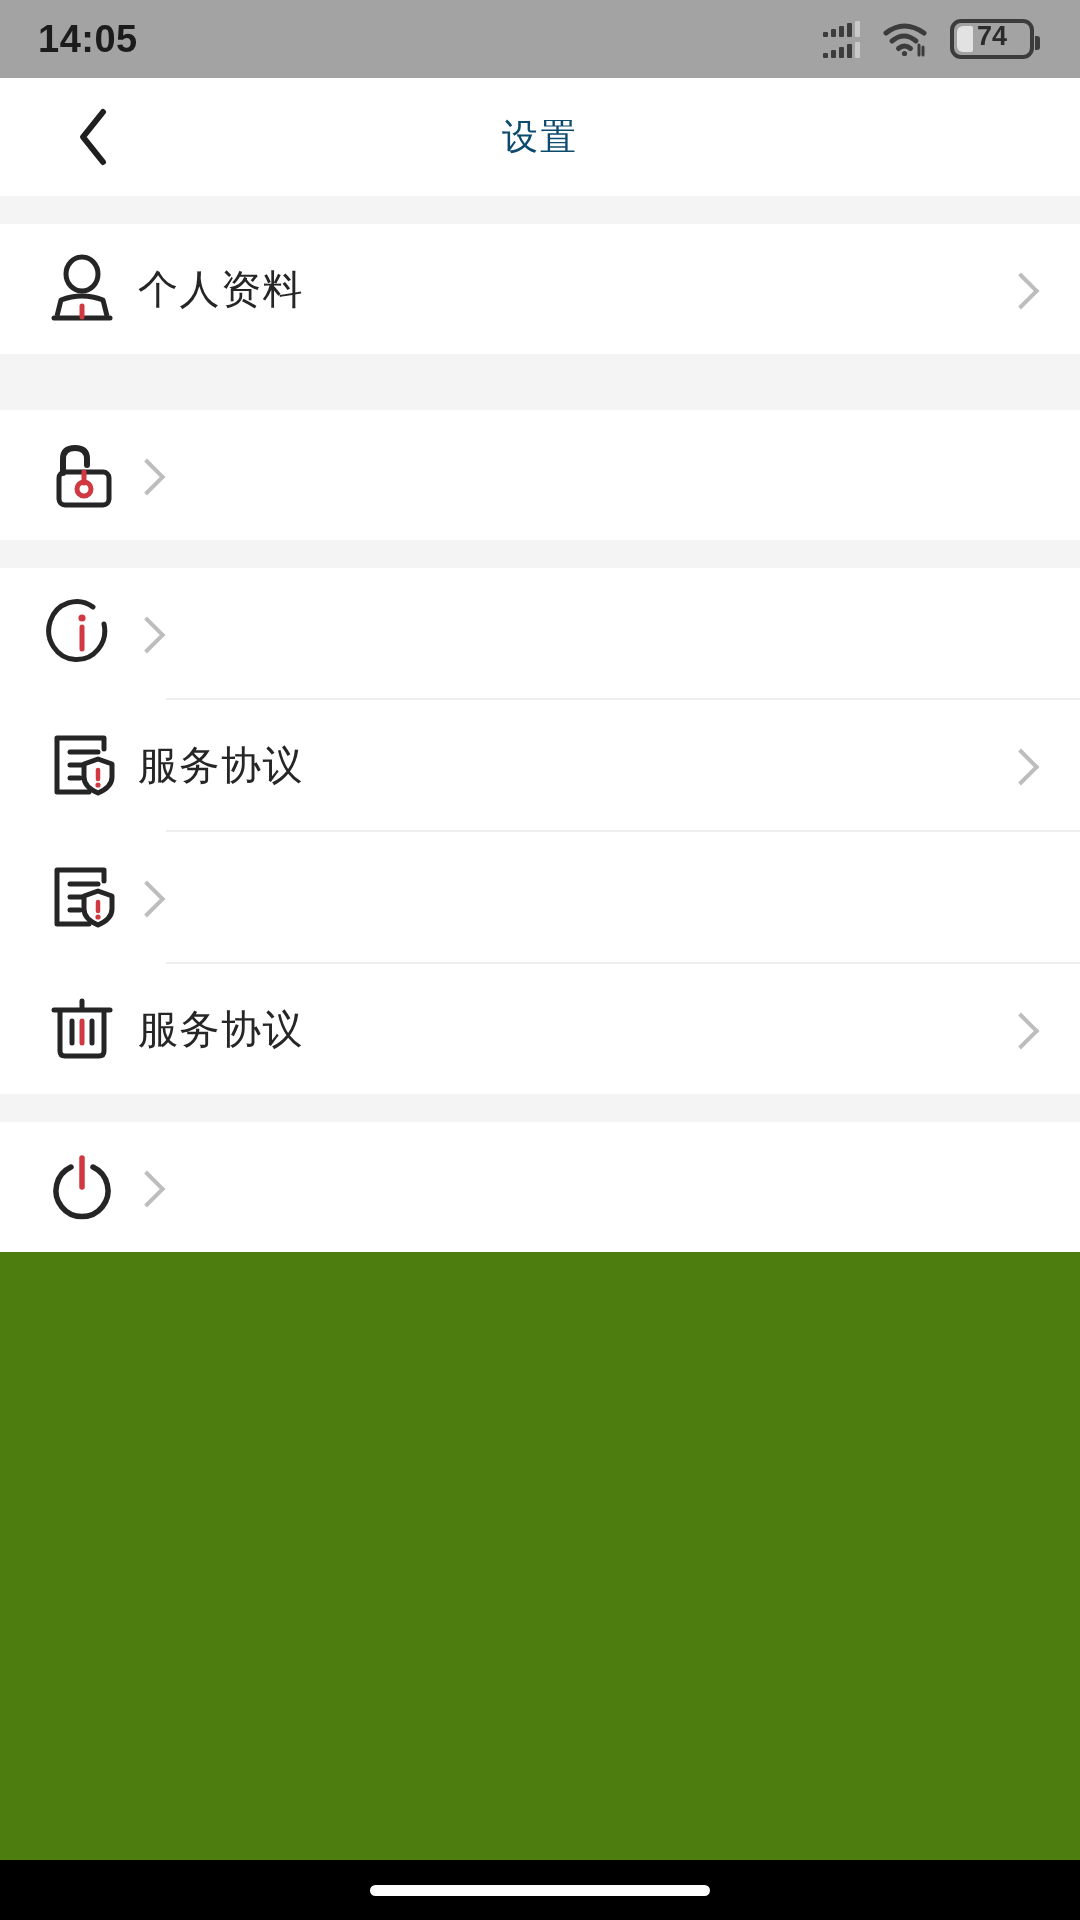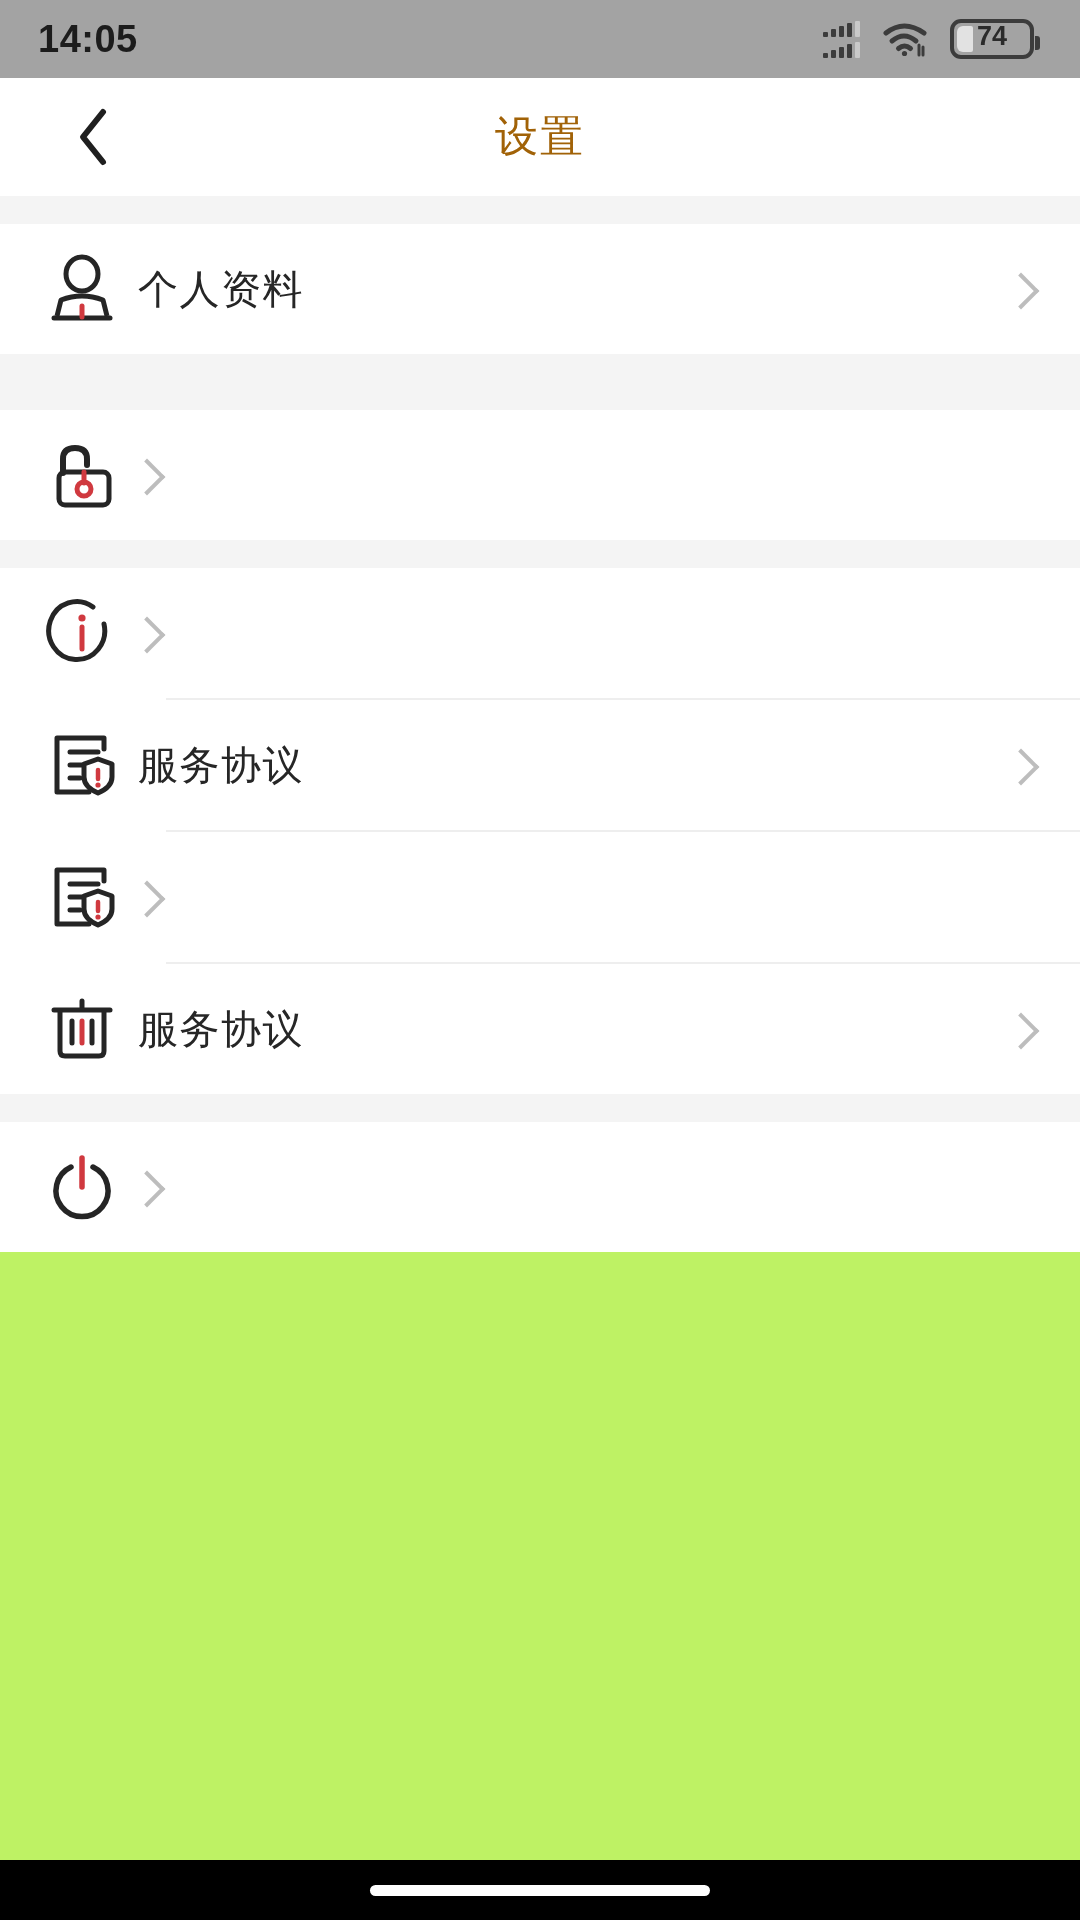--- a/index.html
+++ b/index.html
@@ -78,27 +78,27 @@
     flex:0 0 auto;
   }
   .back-btn {
     position:absolute; left:38px; top:0; bottom:0;
     width:110px;
     display:flex; align-items:center; justify-content:center;
   }
   .nav-title {
     width:100%;
     text-align:center;
-    font-size:43px;
-    color:#a16207;
+    font-size:36px;
+    color:#0c4a6e;
     letter-spacing:2px;
   }
 
   
-  .content { flex:1 1 auto; background:#bef264; overflow:hidden; }
+  .content { flex:1 1 auto; background:#4d7c0f; overflow:hidden; }
   .gap { height:28px; background:#f4f4f4; }
   .group { background:#ffffff; }
 
   .row {
     height:130px;
     display:flex;
     align-items:center;
     background:#ffffff;
     position:relative;
     padding-left:34px;

